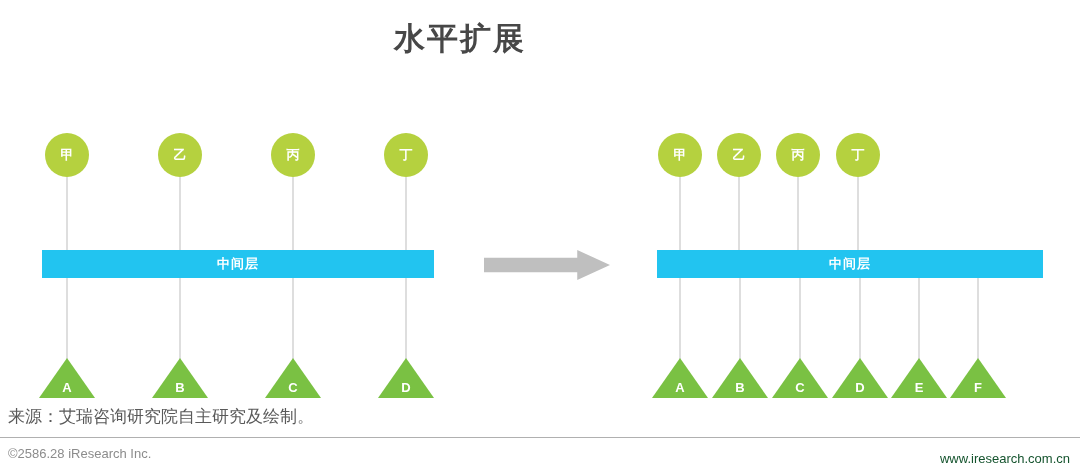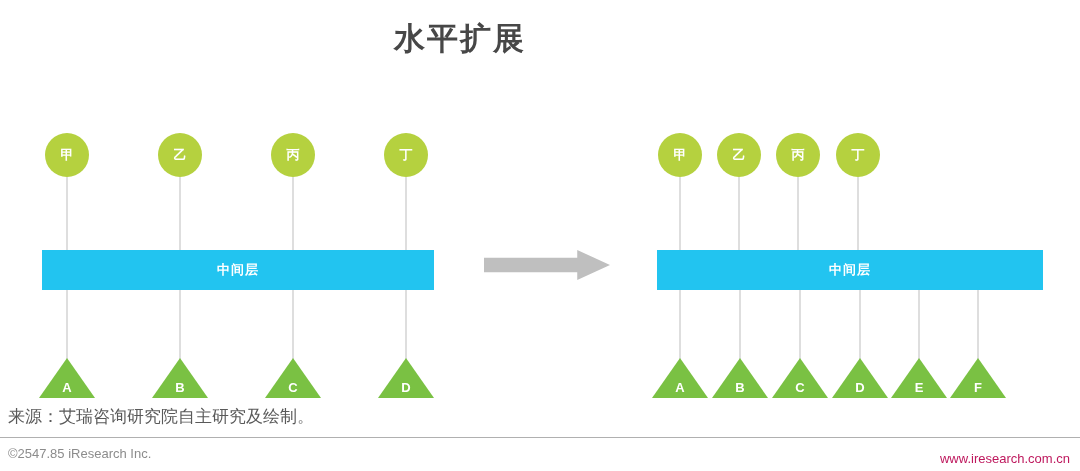--- a/index.html
+++ b/index.html
@@ -34,21 +34,21 @@
     position: absolute;
     top: 0;
     height: 471px;
   }
   .stage-left  { left: 0;   width: 470px; }
   .stage-right { left: 610px; width: 470px; }
 
   
   .middle-bar {
     position: absolute;
-    height: 40px;
+    height: 28px;
     background: #22c4f0;
     color: #ffffff;
     font-size: 13px;
     font-weight: bold;
     display: flex;
     align-items: center;
     justify-content: center;
     letter-spacing: 1px;
     z-index: 3;
   }
@@ -138,21 +138,21 @@
     left: 8px;
     top: 446px;
     font-size: 13px;
     color: #8c8c8c;
   }
   .footer-url {
     position: absolute;
     right: 10px;
     top: 451px;
     font-size: 13px;
-    color: #be185d;
+    color: #14532d;
   }
 </style>
 </head>
 <body>
 
 <div class="page-title">水平扩展</div>
 
 <div class="stage stage-left">
   <div id="before-connectors">
       <div class="connector" style="left: 66px; top: 177px; height: 73px;"></div>
@@ -254,14 +254,14 @@
       </div>
       <div class="node-triangle" style="left: 340px; top: 358px;">
         <div class="tri-shape"></div>
         <div class="tri-label">F</div>
       </div>
     </div>
 </div>
 
 <div class="source-note">来源：艾瑞咨询研究院自主研究及绘制。</div>
 <div class="footer-divider"></div>
-<div class="footer-copyright">©2547.85 iResearch Inc.</div>
+<div class="footer-copyright">©2586.28 iResearch Inc.</div>
 <div class="footer-url">www.iresearch.com.cn</div>
 
 </body></html>

